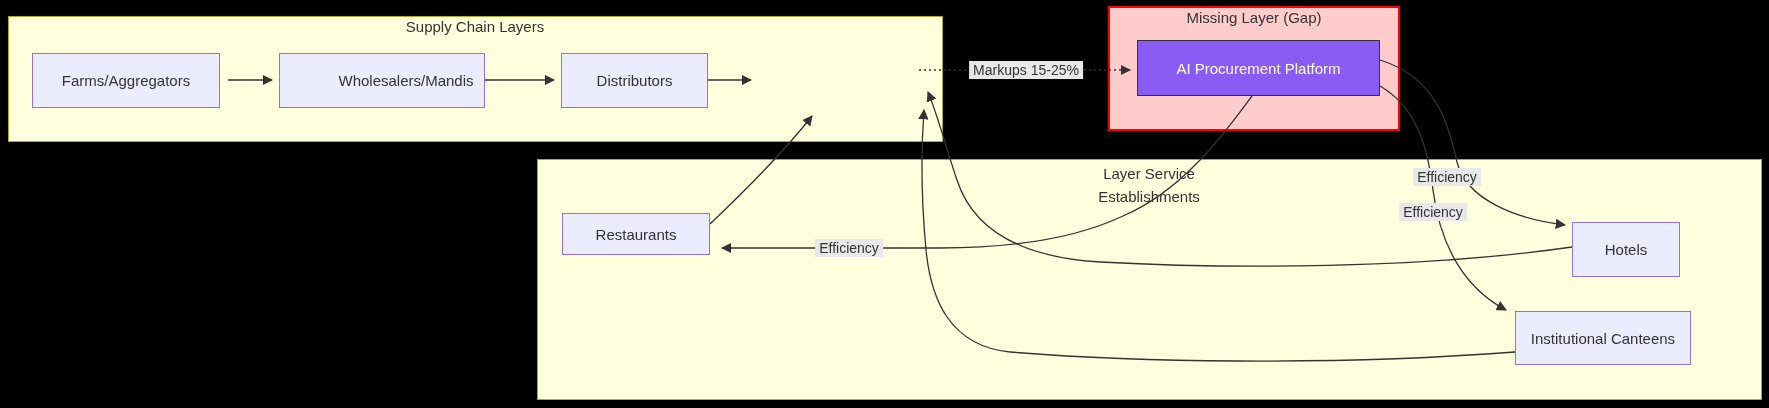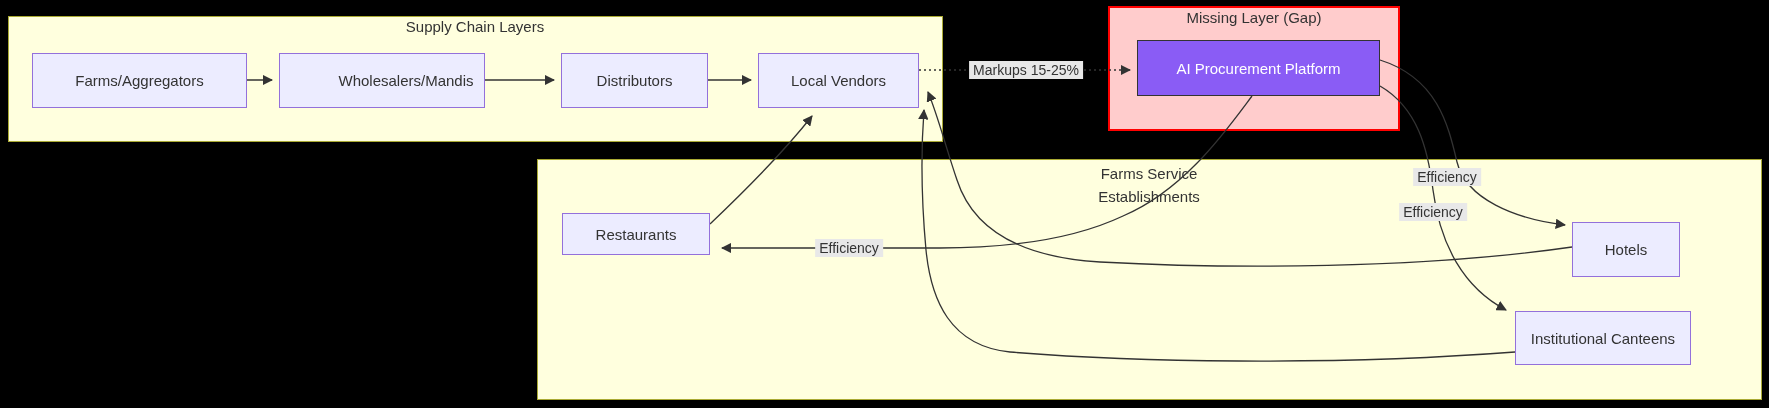--- a/index.html
+++ b/index.html
@@ -66,21 +66,21 @@
 
 <div id="canvas">
 
   <div class="cluster" style="left:8px;top:16px;width:935px;height:126px;"></div>
   <div class="cluster-title" style="left:475px;top:18px;">Supply Chain Layers</div>
 
   <div class="cluster gap" style="left:1108px;top:6px;width:292px;height:125px;"></div>
   <div class="cluster-title" style="left:1254px;top:9px;">Missing Layer (Gap)</div>
 
   <div class="cluster" style="left:537px;top:159px;width:1225px;height:241px;"></div>
-  <div class="cluster-title" style="left:1149px;top:165px;">Farms Service</div>
+  <div class="cluster-title" style="left:1149px;top:165px;">Layer Service</div>
   <div class="cluster-title" style="left:1149px;top:188px;">Establishments</div>
 
   <svg class="edges" width="1769" height="408" viewBox="0 0 1769 408">
     <defs>
       <marker id="arrow" viewBox="0 0 10 10" refX="9" refY="5" markerWidth="8" markerHeight="8" orient="auto-start-reverse">
         <path d="M0,0 L10,5 L0,10 z" fill="#333"></path>
       </marker>
     </defs>
     <g fill="none" stroke="#333" stroke-width="1.3">
       <path d="M228,80 L272,80" marker-end="url(#arrow)"></path>
@@ -94,22 +94,21 @@
       <path d="M1572,247 C1420,269 1230,269 1100,262 C1000,256 968,214 957,180 C946,148 938,116 928,92" marker-end="url(#arrow)"></path>
       <path d="M1515,352 C1330,366 1130,362 1010,352 C950,346 931,300 926,250 C921,196 921,150 924,110" marker-end="url(#arrow)"></path>
     </g>
   </svg>
 
   <div class="edge-label" style="left:1026px;top:70px;">Markups 15-25%</div>
   <div class="edge-label" style="left:849px;top:248px;">Efficiency</div>
   <div class="edge-label" style="left:1447px;top:177px;">Efficiency</div>
   <div class="edge-label" style="left:1433px;top:212px;">Efficiency</div>
 
-  <div class="node" style="left:32px;top:53px;width:215px;height:55px;">Farms/Aggregators</div>
+  <div class="node" style="left:32px;top:53px;width:188px;height:55px;">Farms/Aggregators</div>
   <div class="node" style="left:279px;top:53px;width:206px;height:55px;padding-left:48px;">Wholesalers/Mandis</div>
   <div class="node" style="left:561px;top:53px;width:147px;height:55px;">Distributors</div>
-  <div class="node" style="left:758px;top:53px;width:161px;height:55px;">Local Vendors</div>
   <div class="node ai" style="left:1137px;top:40px;width:243px;height:56px;">AI Procurement Platform</div>
   <div class="node" style="left:562px;top:213px;width:148px;height:42px;">Restaurants</div>
   <div class="node" style="left:1572px;top:222px;width:108px;height:55px;">Hotels</div>
   <div class="node" style="left:1515px;top:311px;width:176px;height:54px;">Institutional Canteens</div>
 
 </div>
 
 </body></html>

